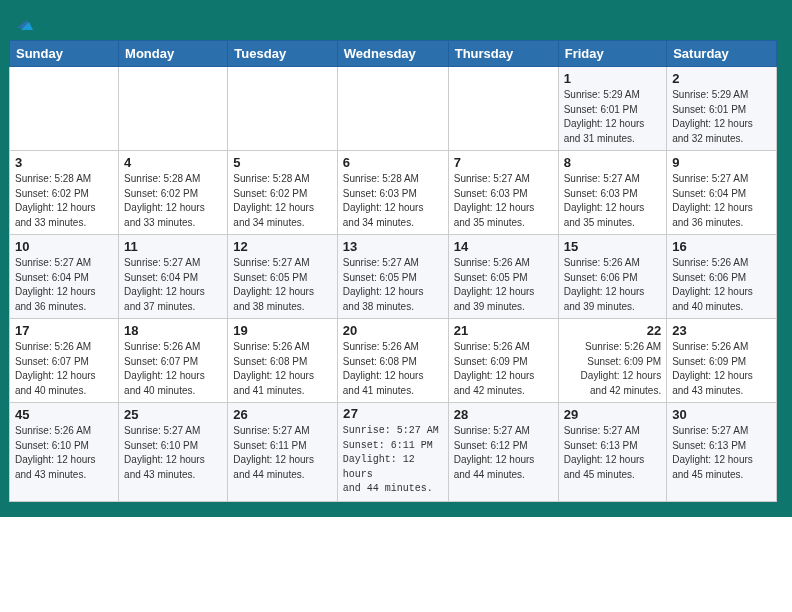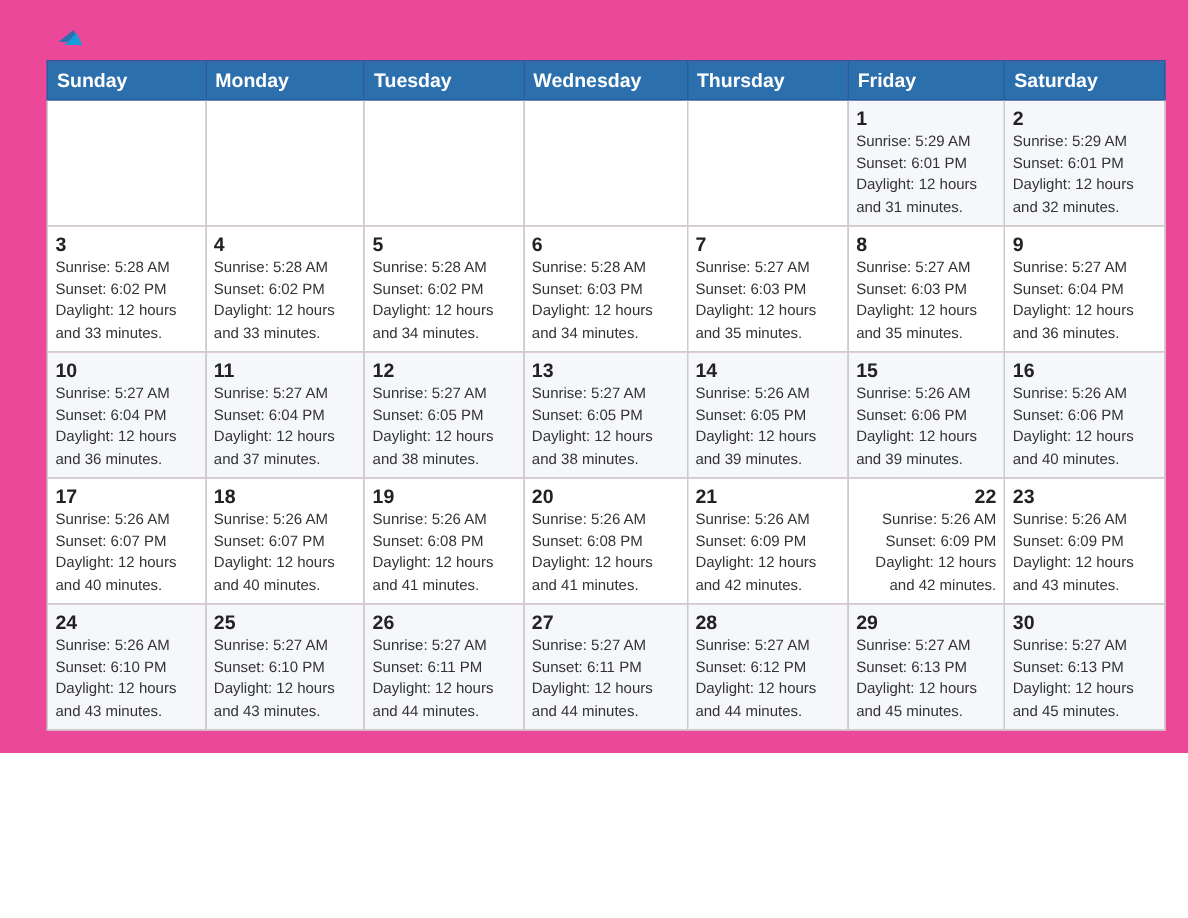--- a/index.html
+++ b/index.html
@@ -5,22 +5,22 @@
     * { box-sizing: border-box; margin: 0; padding: 0; }
     body {
       font-family: Arial, sans-serif;
       background: #fff;
       width: 792px;
       min-height: 612px;
       padding: 0;
     }
     .page {
       width: 792px;
-      background: #ec4899;
-      padding: 10px 15px 15px 31px;
+      background: #0f766e;
+      padding: 10px 15px 15px 9px;
     }
     .header {
       display: flex;
       justify-content: space-between;
       align-items: flex-start;
       margin-bottom: 6px;
     }
     .logo {
       display: flex;
       flex-direction: column;
@@ -226,33 +226,33 @@
           <td style="background: rgb(255, 255, 255); text-align: right;"><span class="day-num">22</span><span class="day-info" style="white-space: pre-line;">Sunrise: 5:26 AM
 Sunset: 6:09 PM
 Daylight: 12 hours
 and 42 minutes.</span></td>
           <td style="background: rgb(255, 255, 255);"><span class="day-num">23</span><span class="day-info" style="white-space: pre-line;">Sunrise: 5:26 AM
 Sunset: 6:09 PM
 Daylight: 12 hours
 and 43 minutes.</span></td>
         </tr>
         <tr>
-          <td style="background: rgb(245, 247, 250);"><span class="day-num">24</span><span class="day-info" style="white-space: pre-line;">Sunrise: 5:26 AM
+          <td style="background: rgb(245, 247, 250);"><span class="day-num">45</span><span class="day-info" style="white-space: pre-line;">Sunrise: 5:26 AM
 Sunset: 6:10 PM
 Daylight: 12 hours
 and 43 minutes.</span></td>
           <td style="background: rgb(245, 247, 250);"><span class="day-num">25</span><span class="day-info" style="white-space: pre-line;">Sunrise: 5:27 AM
 Sunset: 6:10 PM
 Daylight: 12 hours
 and 43 minutes.</span></td>
           <td style="background: rgb(245, 247, 250);"><span class="day-num">26</span><span class="day-info" style="white-space: pre-line;">Sunrise: 5:27 AM
 Sunset: 6:11 PM
 Daylight: 12 hours
 and 44 minutes.</span></td>
-          <td style="background: rgb(245, 247, 250);"><span class="day-num">27</span><span class="day-info" style="white-space: pre-line;">Sunrise: 5:27 AM
+          <td style="background: rgb(245, 247, 250); font-family: Liberation Mono, monospace;"><span class="day-num">27</span><span class="day-info" style="white-space: pre-line;">Sunrise: 5:27 AM
 Sunset: 6:11 PM
 Daylight: 12 hours
 and 44 minutes.</span></td>
           <td style="background: rgb(245, 247, 250);"><span class="day-num">28</span><span class="day-info" style="white-space: pre-line;">Sunrise: 5:27 AM
 Sunset: 6:12 PM
 Daylight: 12 hours
 and 44 minutes.</span></td>
           <td style="background: rgb(245, 247, 250);"><span class="day-num">29</span><span class="day-info" style="white-space: pre-line;">Sunrise: 5:27 AM
 Sunset: 6:13 PM
 Daylight: 12 hours

